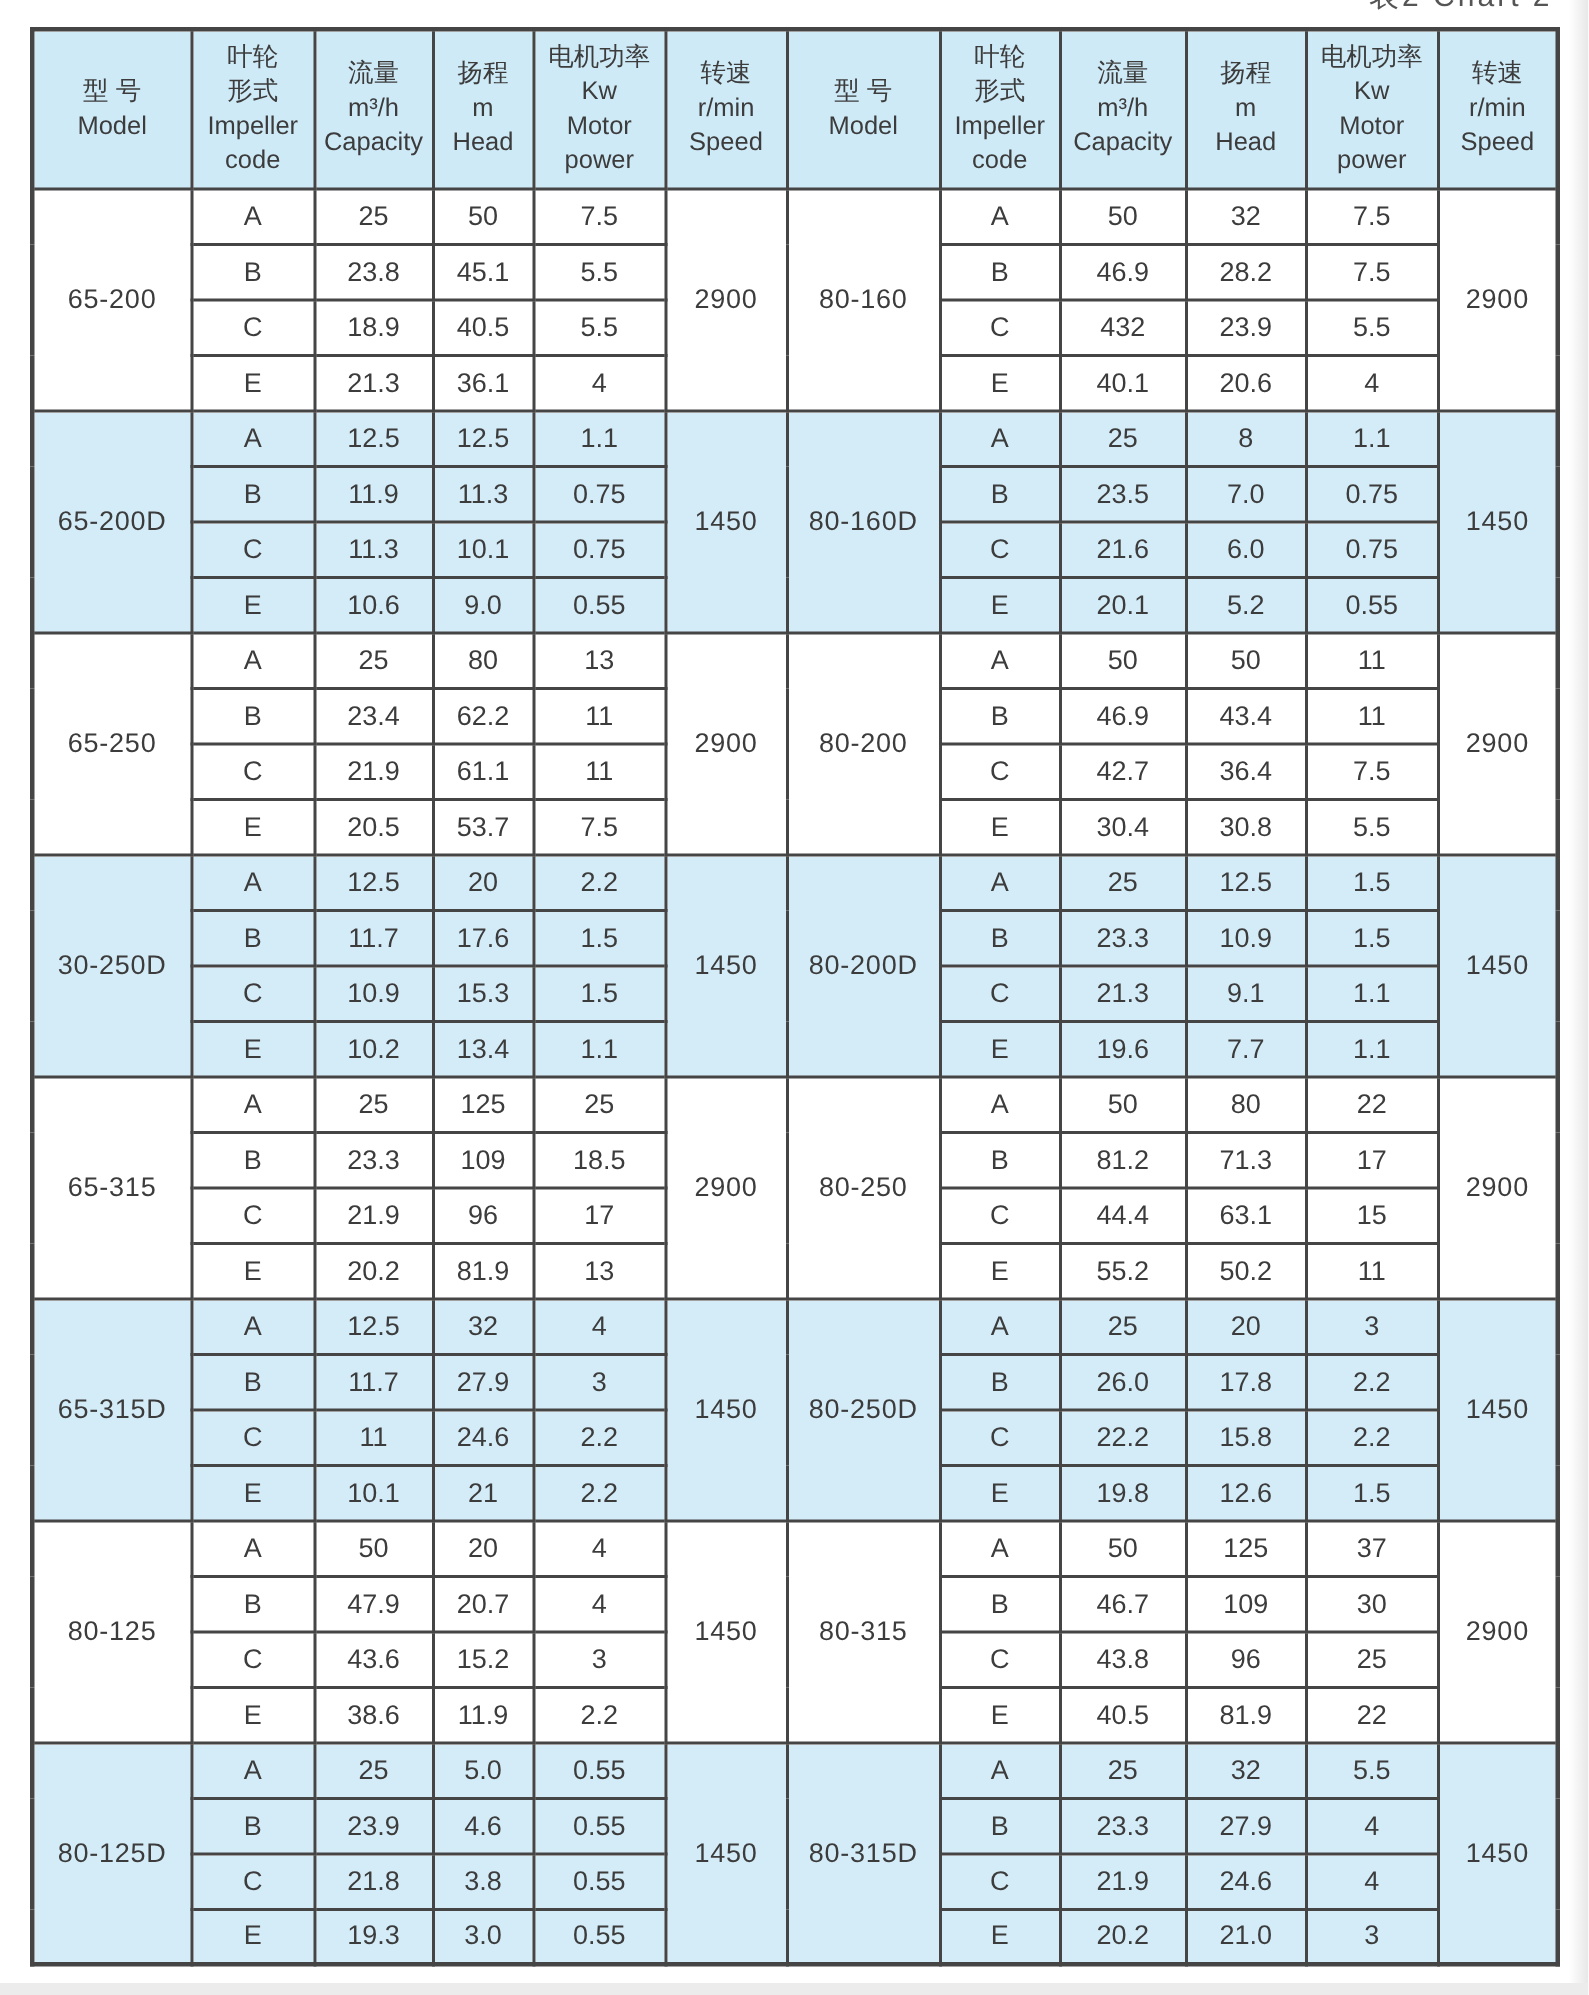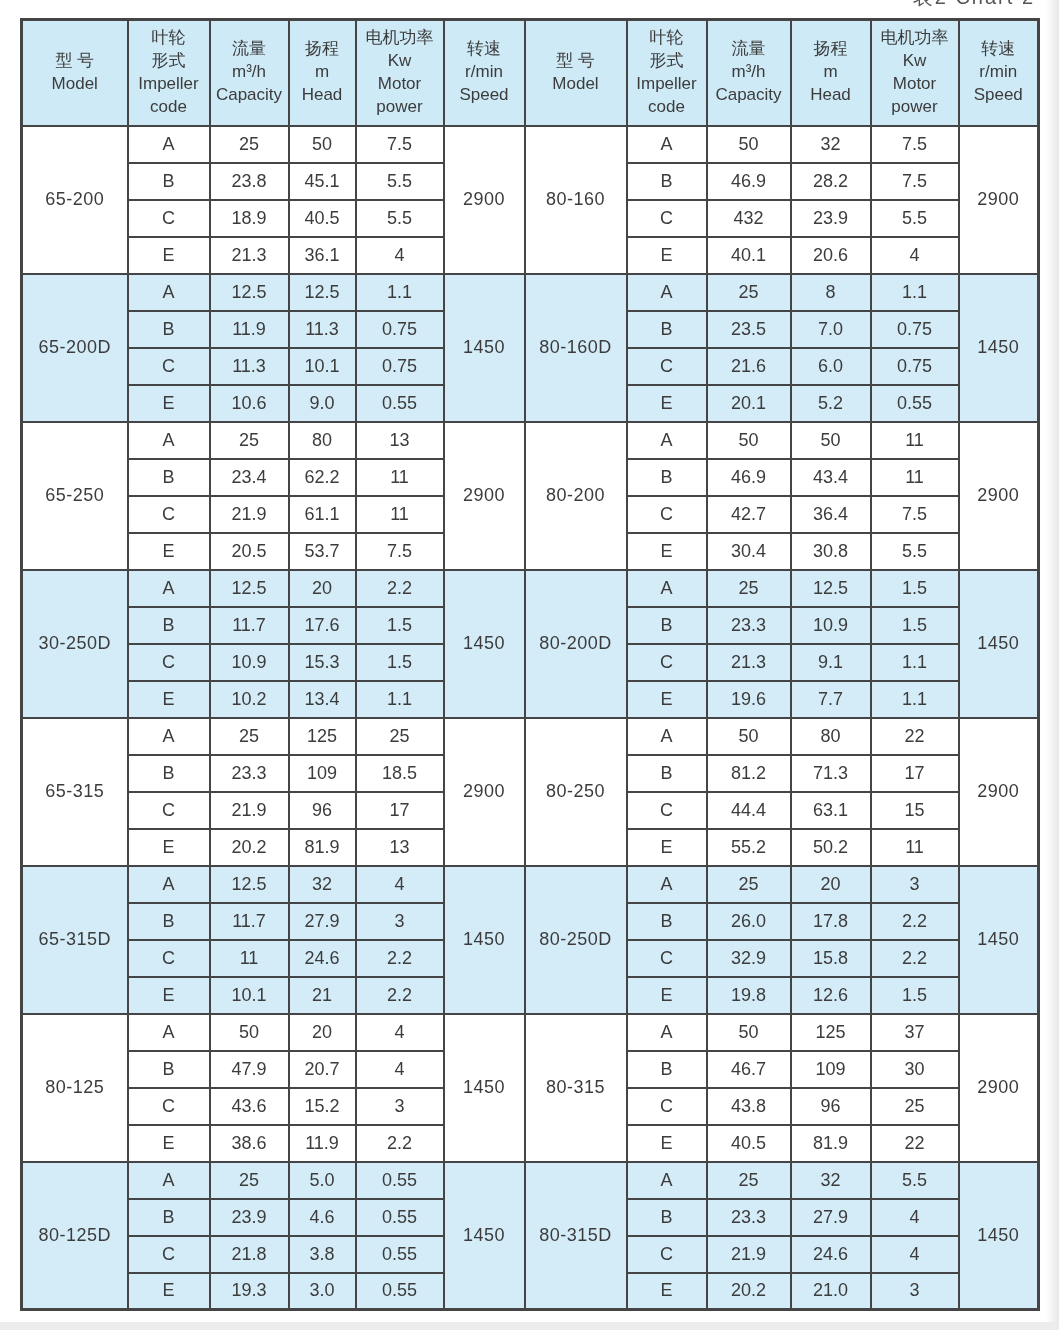--- a/index.html
+++ b/index.html
@@ -359,21 +359,21 @@
           <td class="blue">26.0</td>
           <td class="blue">17.8</td>
           <td class="blue">2.2</td>
         </tr>
         <tr>
           <td class="blue">C</td>
           <td class="blue">11</td>
           <td class="blue">24.6</td>
           <td class="blue">2.2</td>
           <td class="blue">C</td>
-          <td class="blue">32.9</td>
+          <td class="blue">22.2</td>
           <td class="blue">15.8</td>
           <td class="blue">2.2</td>
         </tr>
         <tr>
           <td class="blue">E</td>
           <td class="blue">10.1</td>
           <td class="blue">21</td>
           <td class="blue">2.2</td>
           <td class="blue">E</td>
           <td class="blue">19.8</td>

